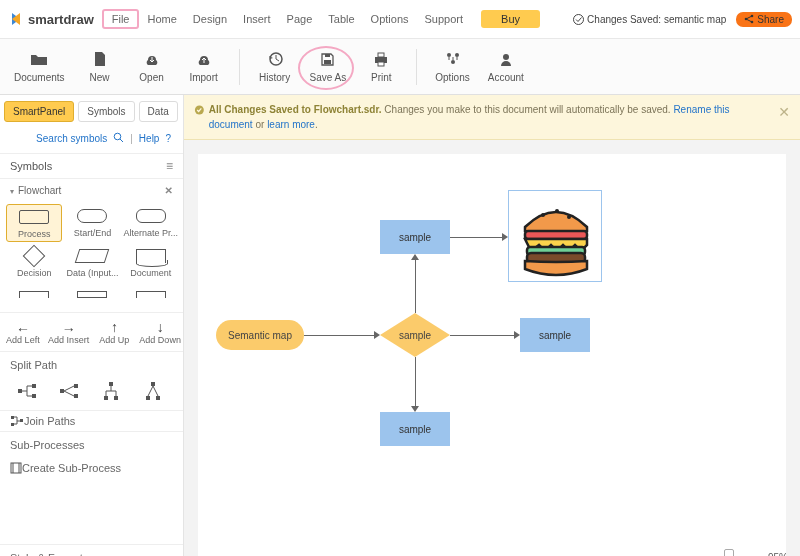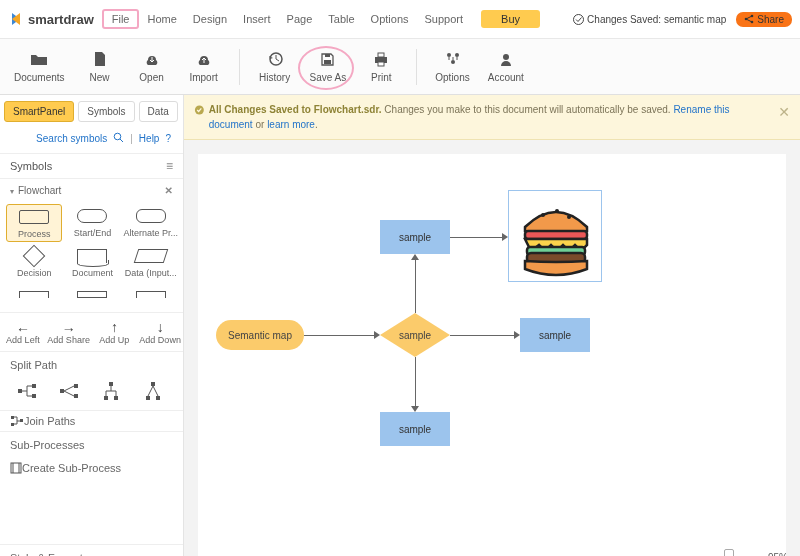--- a/index.html
+++ b/index.html
@@ -281,29 +281,29 @@
           <span>Alternate Pr...</span>
         </div>
       <div class="shape-cell">
           <div class="shape-prev">
             <div class="diam"></div>
           </div>
           <span>Decision</span>
         </div>
       <div class="shape-cell">
           <div class="shape-prev">
+            <div class="paral"></div>
+          </div>
+          <span>Data (Input...</span>
+        </div>
+      <div class="shape-cell">
+          <div class="shape-prev">
             <div class="doc"></div>
           </div>
           <span>Document</span>
-        </div>
-      <div class="shape-cell">
-          <div class="shape-prev">
-            <div class="paral"></div>
-          </div>
-          <span>Data (Input...</span>
         </div>
       <div class="shape-cell">
           <div class="shape-prev">
             <div class="partial"></div>
           </div>
         </div>
       <div class="shape-cell">
           <div class="shape-prev">
             <div class="partial2"></div>
           </div>
@@ -315,21 +315,21 @@
         </div>
     </div>
 
     <div class="arrow-row">
       <div class="arr-cell">
           <span class="arr">←</span>
           <span>Add Left</span>
         </div>
       <div class="arr-cell">
           <span class="arr">→</span>
-          <span>Add Share</span>
+          <span>Add Insert</span>
         </div>
       <div class="arr-cell">
           <span class="arr">↑</span>
           <span>Add Up</span>
         </div>
       <div class="arr-cell">
           <span class="arr">↓</span>
           <span>Add Down</span>
         </div>
     </div>

